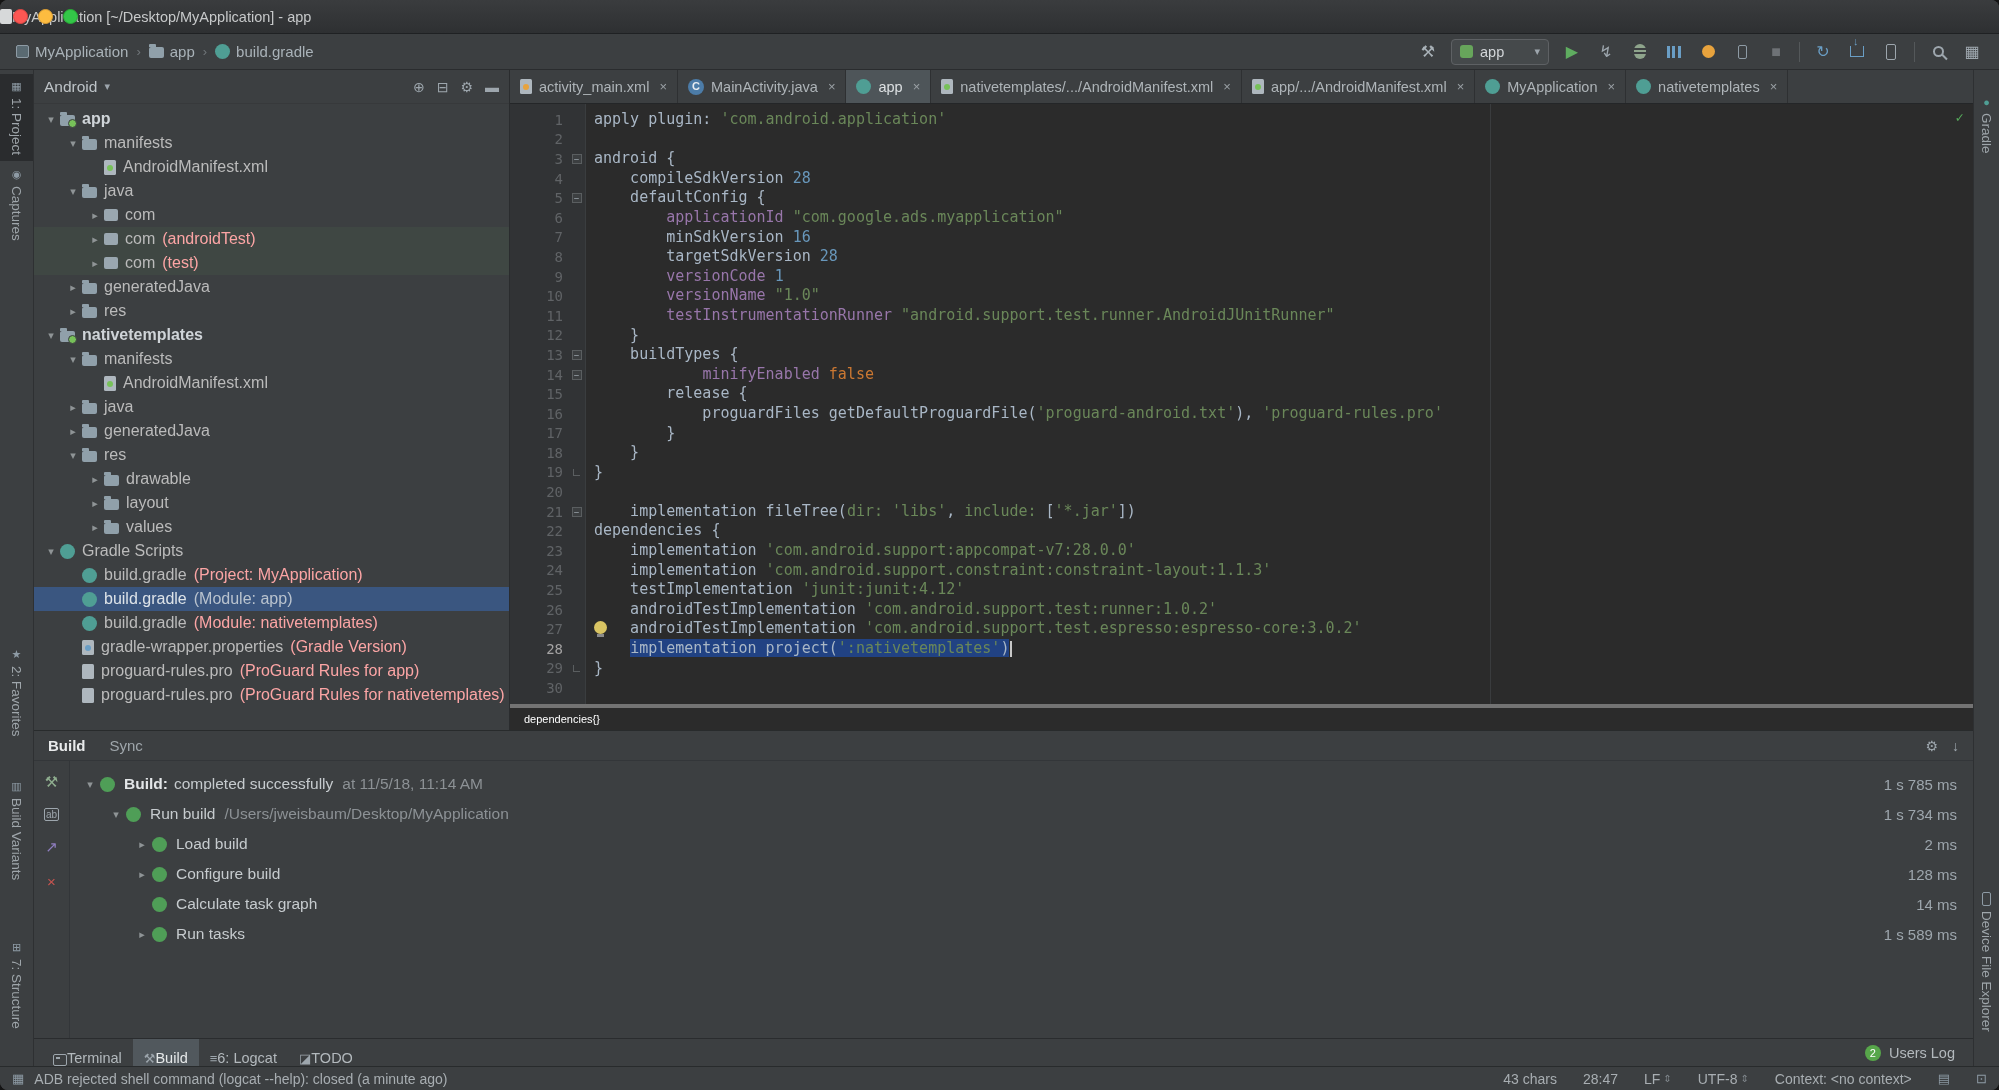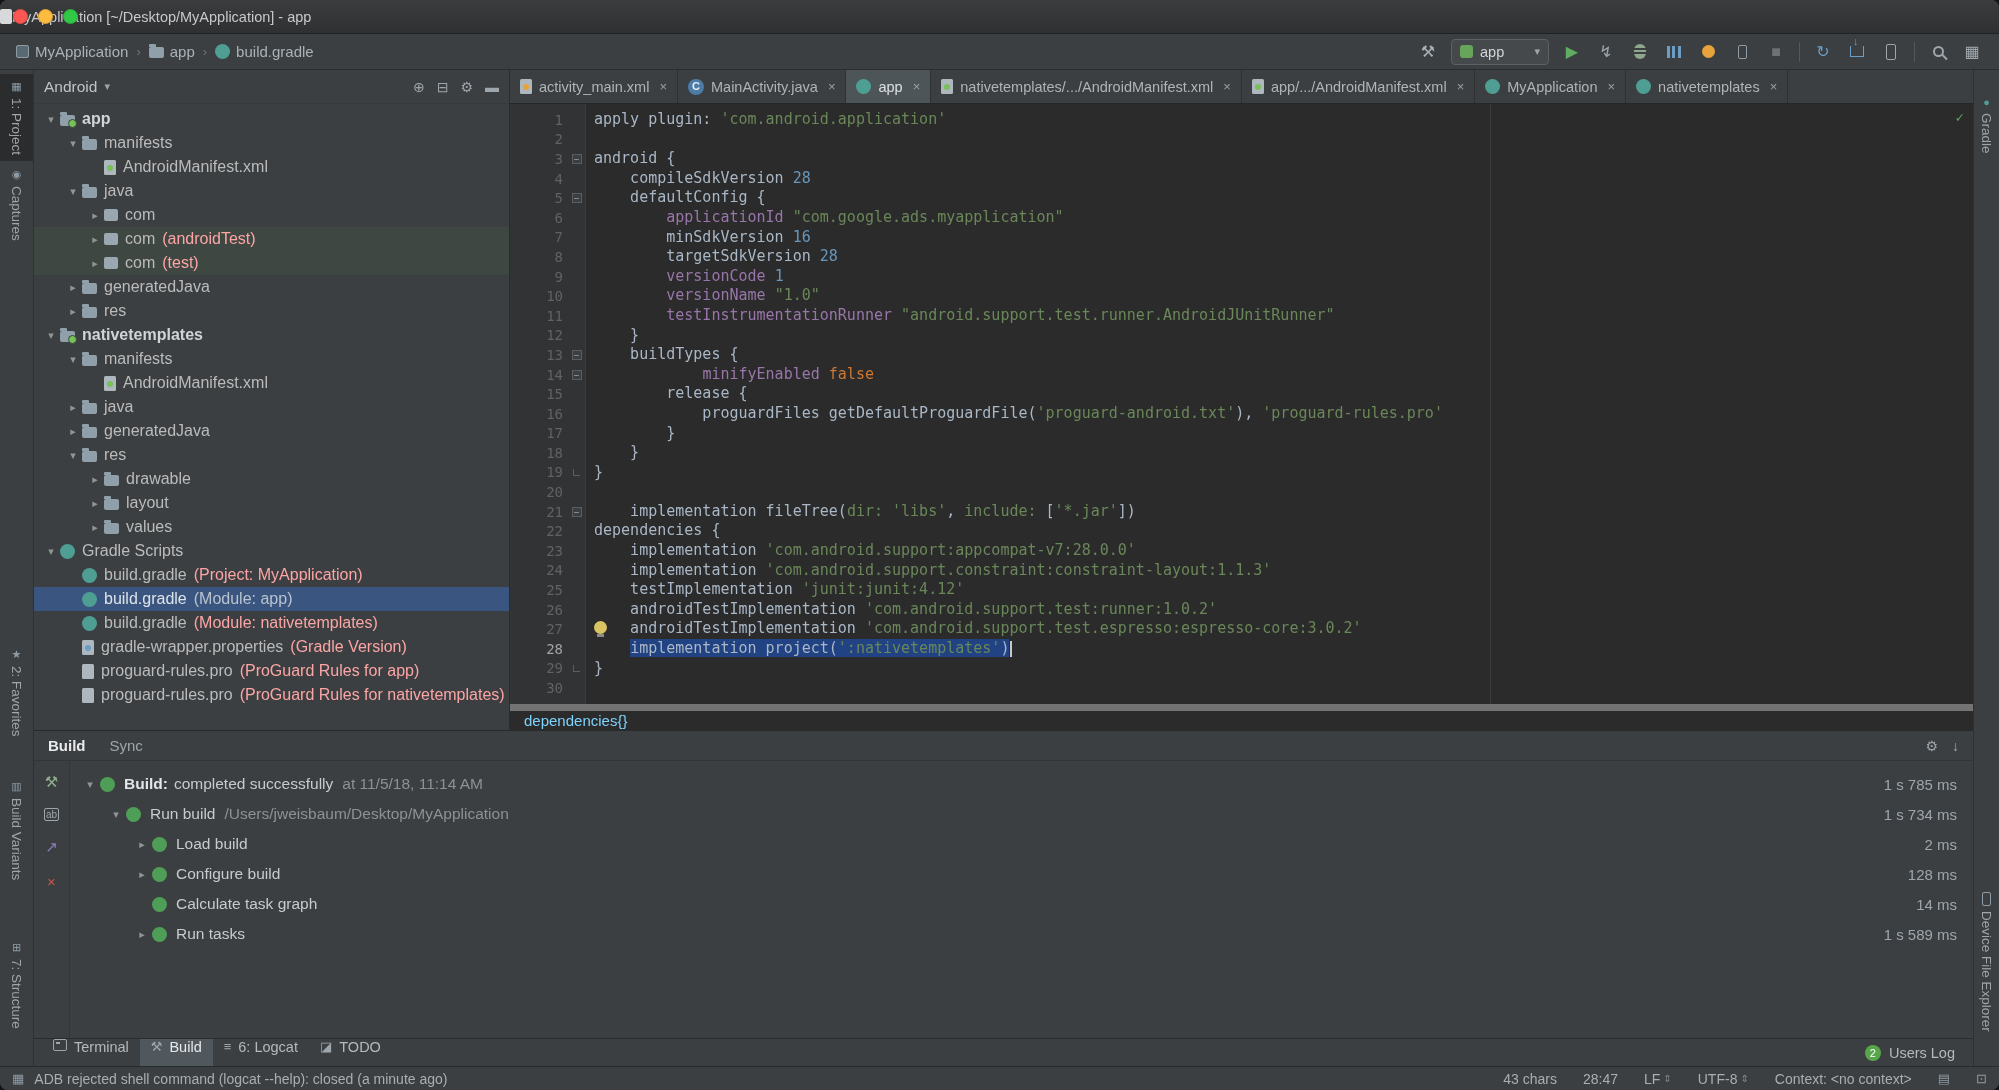--- a/index.html
+++ b/index.html
@@ -104,21 +104,21 @@
 .code{flex:1;padding-top:6px;position:relative;min-width:0}
 .code-line{height:19.6px;line-height:19.6px;white-space:pre;padding-left:8px;font-size:15px;color:#A9B7C6}
 .tok-p{color:#A9B7C6}.tok-s{color:#6A8759}.tok-n{color:#6897BB}.tok-k{color:#CC7832}.tok-f{color:#9876AA}
 .sel{background:#214283}
 .caret{display:inline-block;width:2px;height:16px;background:#C8C8C8;vertical-align:middle;margin-left:1px}
 .guide{position:absolute;top:0;bottom:0;width:1px;background:#3a3c3e;left:904px}
 .bulb{position:absolute;left:8px;top:517px;width:13px;height:16px}
 .bulb::before{content:"";position:absolute;left:0;top:0;width:13px;height:13px;border-radius:50%;background:#D9C463}
 .bulb::after{content:"";position:absolute;left:3px;bottom:0;width:7px;height:3px;background:#8A8A8A}
 .inspect{position:absolute;top:5px;right:9px;color:#55A85A;font-size:14px}
-.ebreadcrumb{height:26px;flex:none;display:flex;align-items:center;padding-left:14px;font-size:15px;color:#7dd3fc;background:#2b2b2b;border-top:7px solid #737373}
+.ebreadcrumb{height:26px;flex:none;display:flex;align-items:center;padding-left:14px;font-size:11px;color:#ffffff;background:#2b2b2b;border-top:4px solid #737373}
 
 
 .build{height:308px;flex:none;background:#3C3F41;border-top:1px solid #282b2c;display:flex;flex-direction:column}
 .build-header{height:30px;display:flex;align-items:center;padding:0 14px;gap:24px;border-bottom:1px solid #333639;flex:none}
 .btab{font-size:15px;color:#9FA6AB}
 .btab.active{color:#E8EAEB;font-weight:bold}
 .build-hdr-icons{margin-left:auto;display:flex;gap:14px;color:#9DA6AD;font-size:14px}
 .build-body{flex:1;display:flex;min-height:0}
 .build-strip{width:36px;flex:none;border-right:1px solid #333639;display:flex;flex-direction:column;align-items:center;padding-top:12px;gap:17px}
 .bs-ic{font-size:15px;display:flex;align-items:center;justify-content:center}
@@ -126,21 +126,21 @@
 .build-rows{flex:1;padding-top:8px;min-width:0}
 .brow{height:30px;display:flex;align-items:center;font-size:15.5px;color:#C6CBCE;padding-right:16px;white-space:nowrap}
 .brow .time{margin-left:auto;color:#9DA6AD;font-size:15px}
 .barrow{width:20px;text-align:center;color:#8F9496;font-size:11px;flex:none}
 .task-ic{width:15px;height:15px;border-radius:50%;background:#4F9E57;flex:none;margin-right:9px}
 .bbold{font-weight:bold;color:#E3E6E8;margin-right:6px}
 .bsuffix{color:#8C9195;margin-left:9px}
 
 
 .bottombar{height:28px;flex:none;background:#3C3F41;border-top:1px solid #2a2c2e;display:flex;align-items:center;padding:0 8px;font-size:14.5px;color:#B3B9BD}
-.bb-item{display:flex;align-items:flex-start;gap:7px;padding:0 11px;height:100%}
+.bb-item{display:flex;align-items:flex-end;padding:0 11px;height:100%}
 .bb-item.active{background:#51585D;color:#E6E9EA}
 .bb-ic{font-size:13px;color:#9DA6AD;display:flex;align-items:center}
 .eventlog{margin-left:auto;display:flex;align-items:center;gap:8px;padding-right:10px}
 .badge{width:16px;height:16px;border-radius:50%;background:#57A64A;color:#fff;font-size:11px;display:flex;align-items:center;justify-content:center}
 
 
 .statusbar{height:24px;flex:none;background:#3C3F41;border-top:1px solid #282b2c;display:flex;align-items:center;padding:0 12px;font-size:14px;color:#A8AEB2;gap:10px}
 .sb-ic{color:#8E9BA5;font-size:13px}
 .sb-right{margin-left:auto;display:flex;align-items:center;gap:26px}
 .sb-kv{display:flex;align-items:center;gap:3px}

